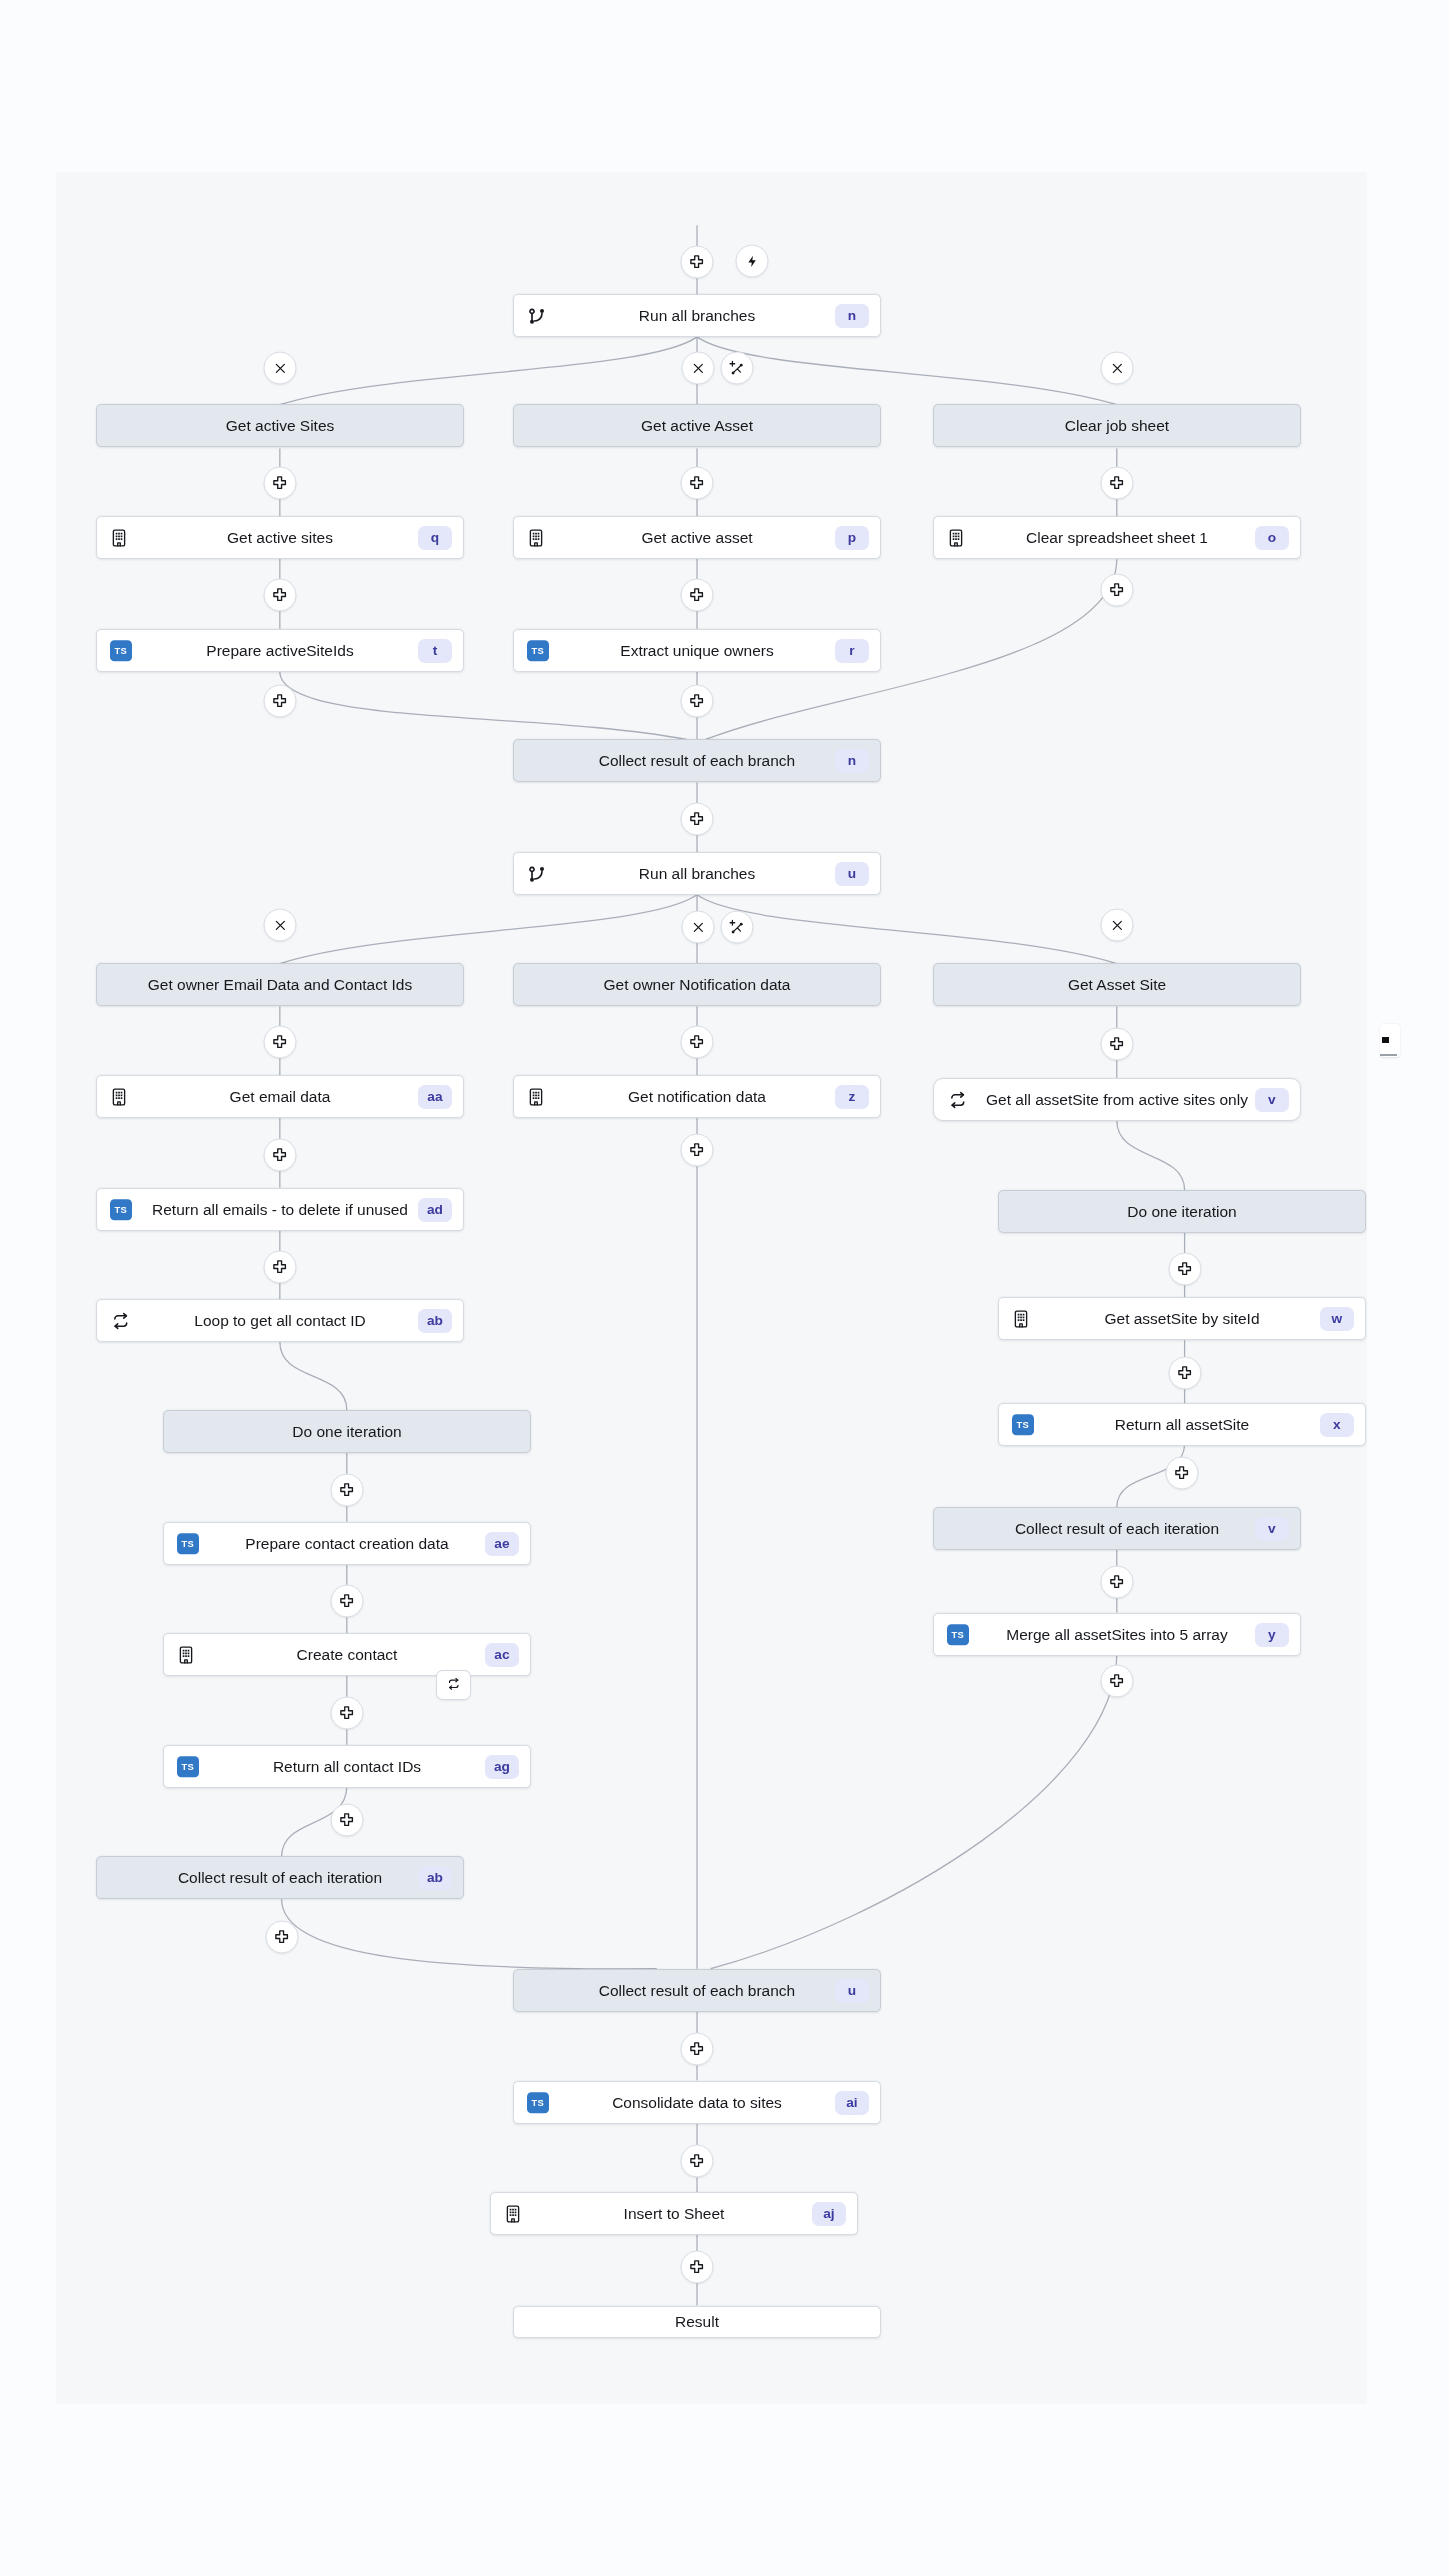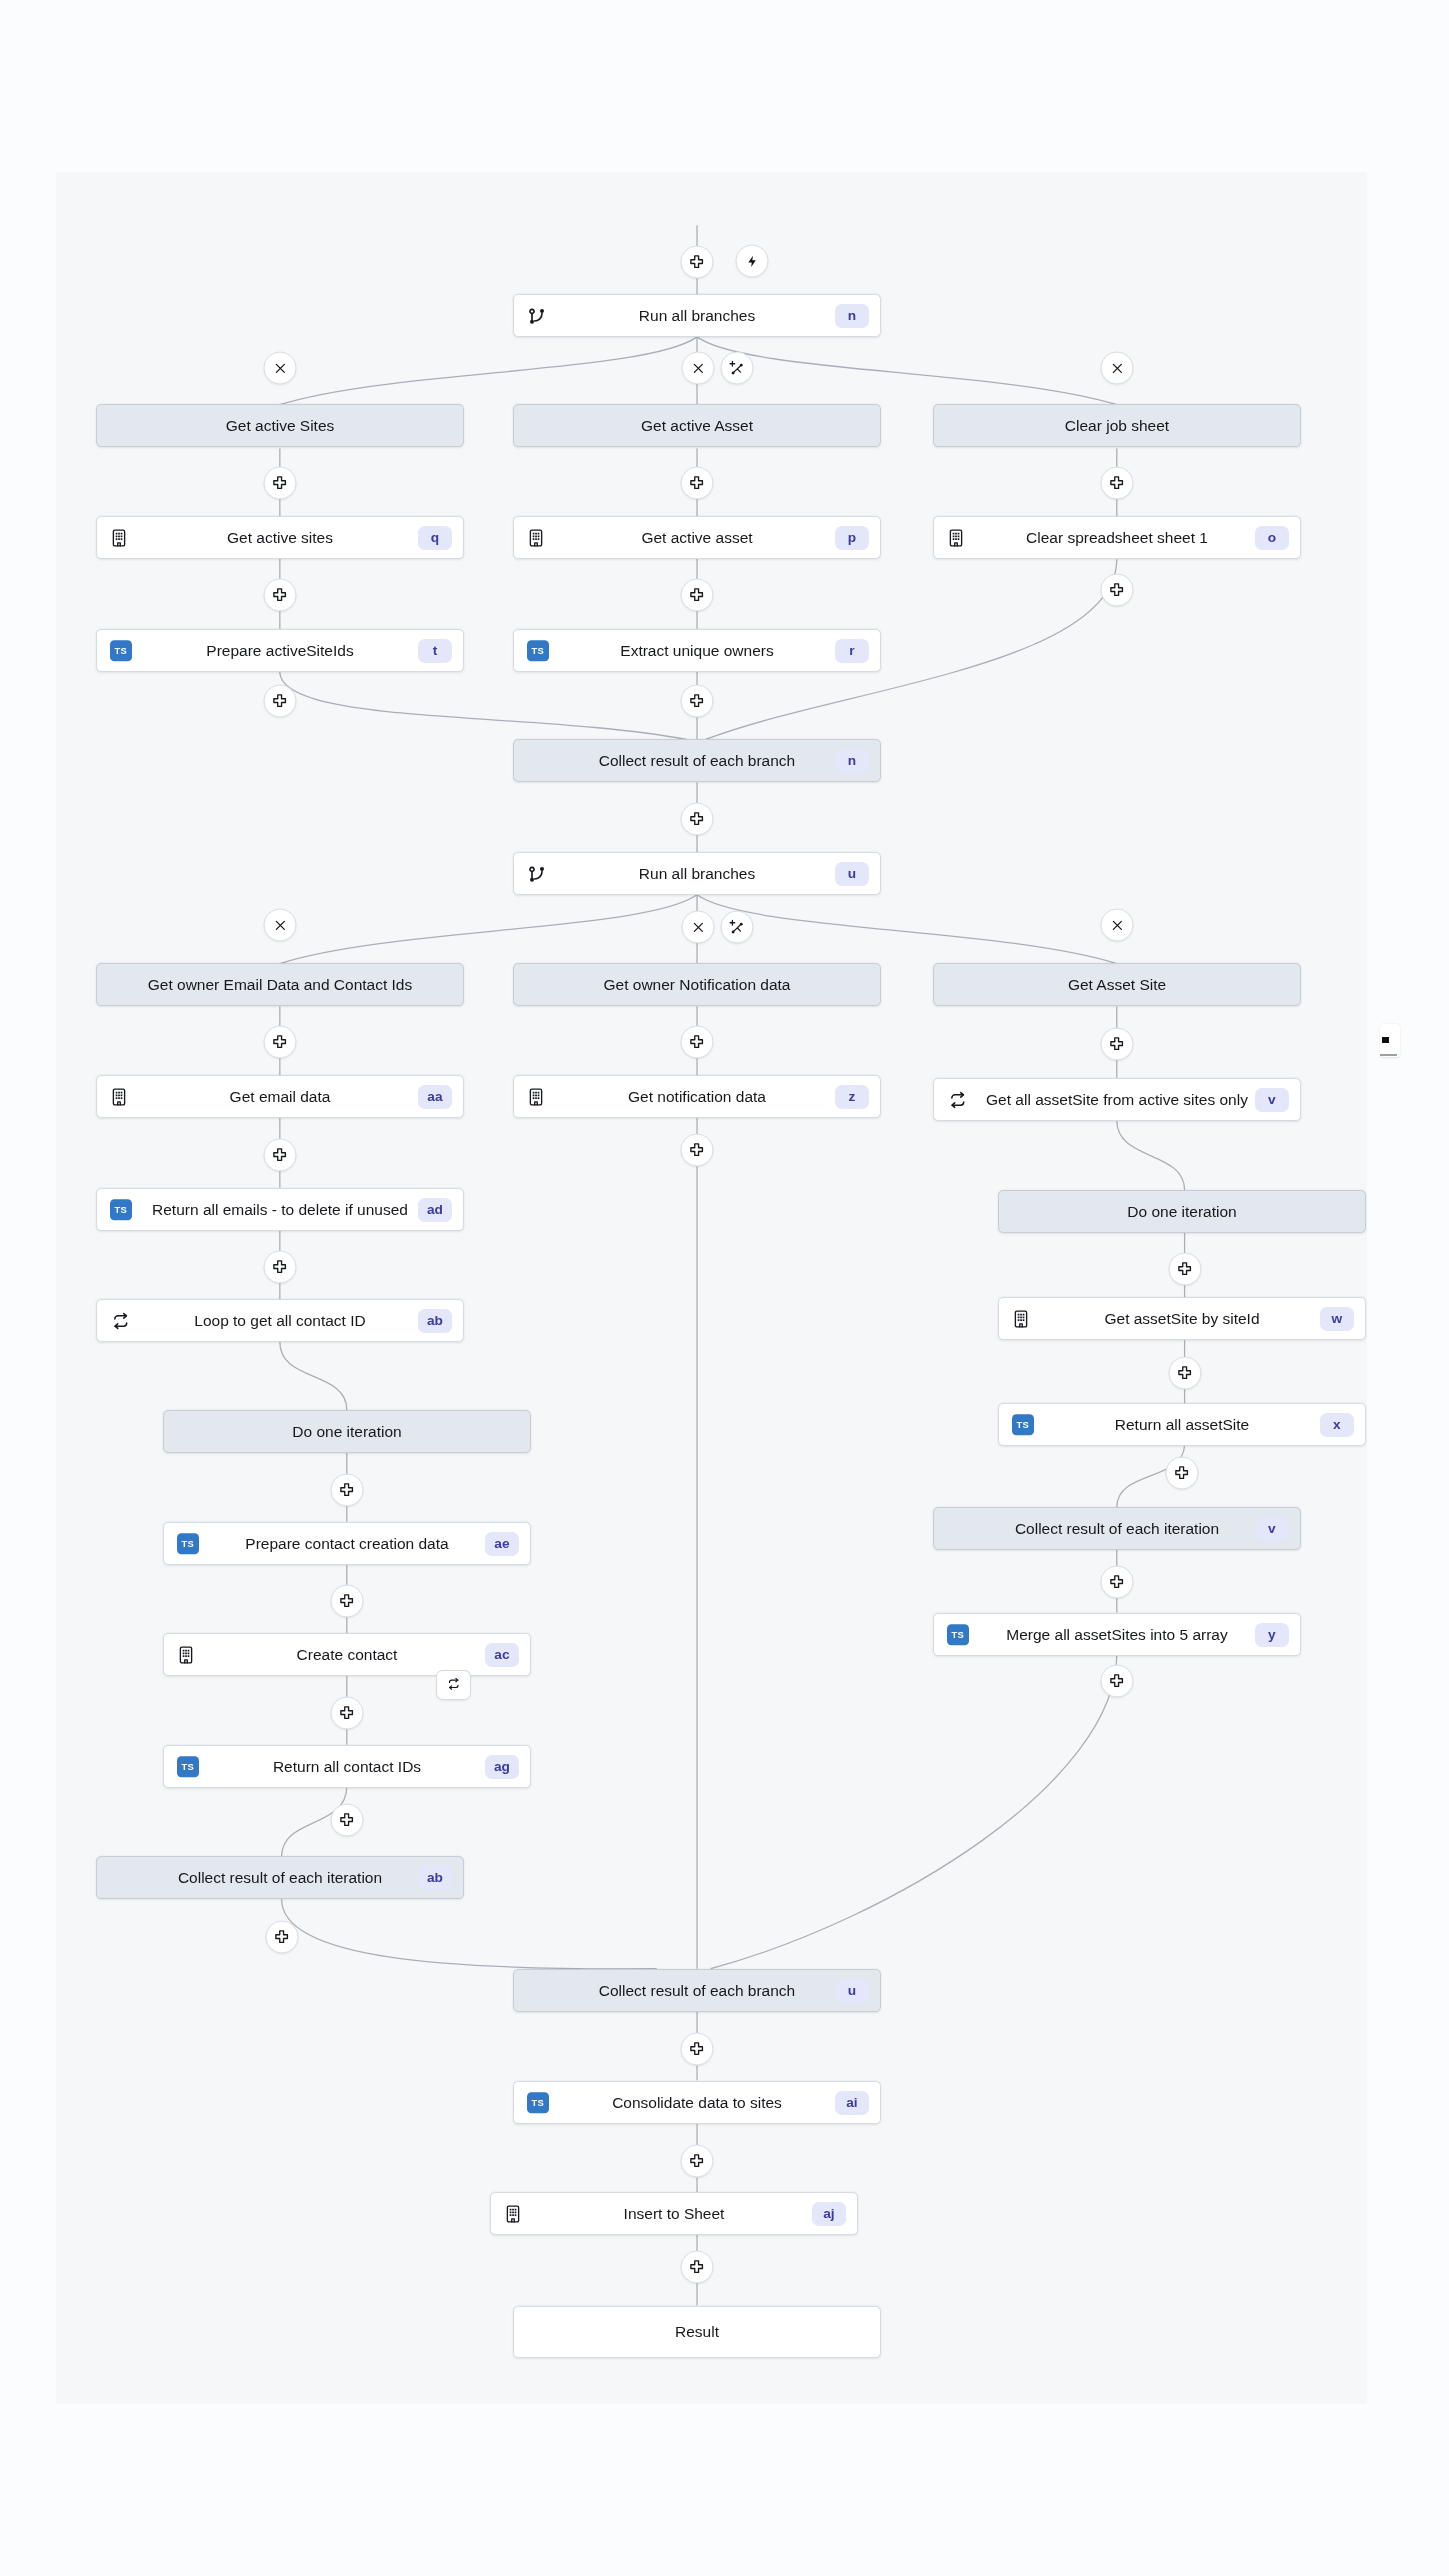--- a/index.html
+++ b/index.html
@@ -264,21 +264,21 @@
             <rect x="7.6" y="13.4" width="2.3" height="2.3"></rect>
             <rect x="10.9" y="13.4" width="2.3" height="2.3"></rect>
             <rect x="14.2" y="13.4" width="2.3" height="2.3"></rect>
           </g>
           <path d="M10.3 23.5v-4h3.4v4"></path>
         </svg>
       </span>
       <span class="label">Get notification data</span>
       <span class="badge">z</span>
     </div>
-    <div class="node " style="left: 933px; top: 1078px; width: 368px; height: 43px;">
+    <div class="node " style="left: 933px; top: 1078px; width: 368px; height: 43px; border-radius: 10px;">
       <span class="icon">
         <svg width="21.5" height="19" viewBox="0 0 24 24" stroke="#16181d" fill="none" stroke-linecap="round" stroke-linejoin="round" stroke-width="1.9">
           <path d="M4.5 9.5c0-2.2 1.8-4 4-4H19"></path>
           <path d="M15.8 2.6l3.4 2.9-3.4 2.9"></path>
           <path d="M19.5 14.5c0 2.2-1.8 4-4 4H5"></path>
           <path d="M8.2 21.4l-3.4-2.9 3.4-2.9"></path>
         </svg>
       </span>
       <span class="label">Get all assetSite from active sites only</span>
       <span class="badge">v</span>
@@ -419,21 +419,21 @@
             <rect x="7.6" y="13.4" width="2.3" height="2.3"></rect>
             <rect x="10.9" y="13.4" width="2.3" height="2.3"></rect>
             <rect x="14.2" y="13.4" width="2.3" height="2.3"></rect>
           </g>
           <path d="M10.3 23.5v-4h3.4v4"></path>
         </svg>
       </span>
       <span class="label">Insert to Sheet</span>
       <span class="badge">aj</span>
     </div>
-    <div class="node " style="left: 513px; top: 2306px; width: 368px; height: 52px;">
+    <div class="node " style="left: 513px; top: 2306px; width: 368px; height: 32px;">
       <span class="label">Result</span>
     </div>
     <div class="circle" style="left: 697px; top: 262px;">
       <span class="cicon">
         <svg width="16.3" height="16.3" viewBox="0 0 24 24">
           <path d="M9.2 3.5h5.6v5.7h5.7v5.6h-5.7v5.7H9.2v-5.7H3.5V9.2h5.7z" fill="#fff" stroke="#16181d" stroke-width="2" stroke-linejoin="round"></path>
         </svg>
       </span>
     </div>
     <div class="circle" style="left: 752px; top: 261px;">

